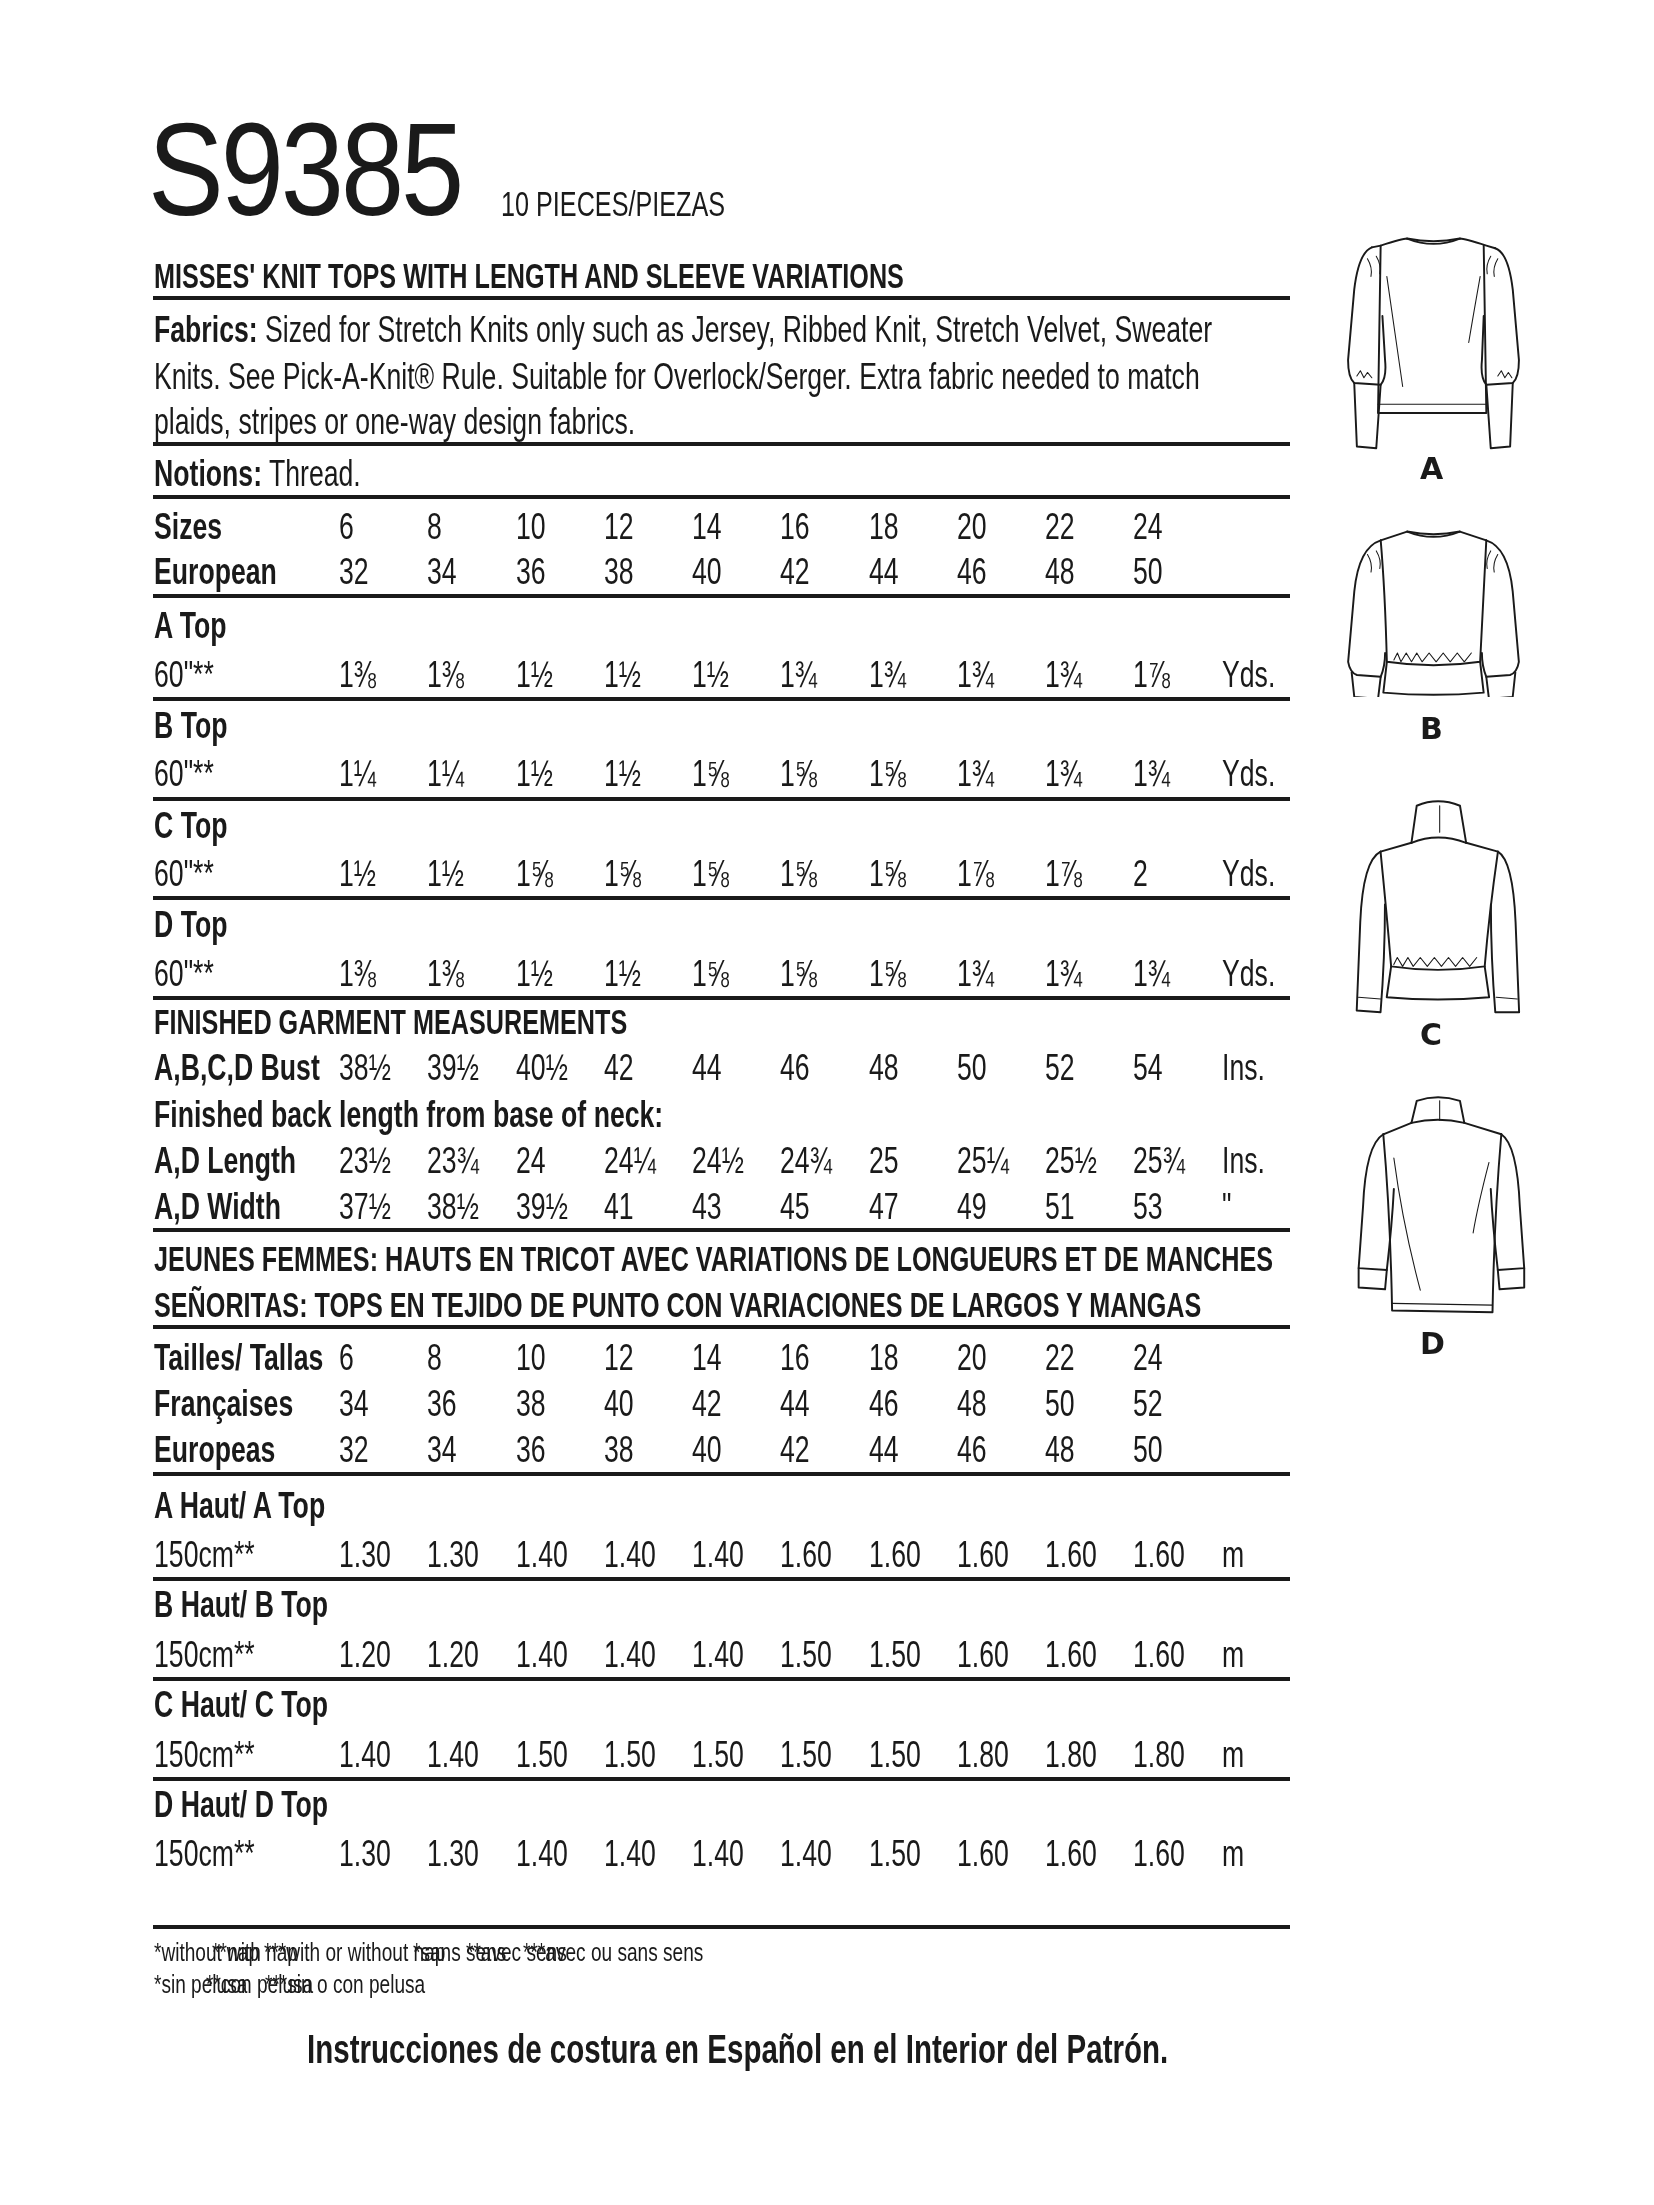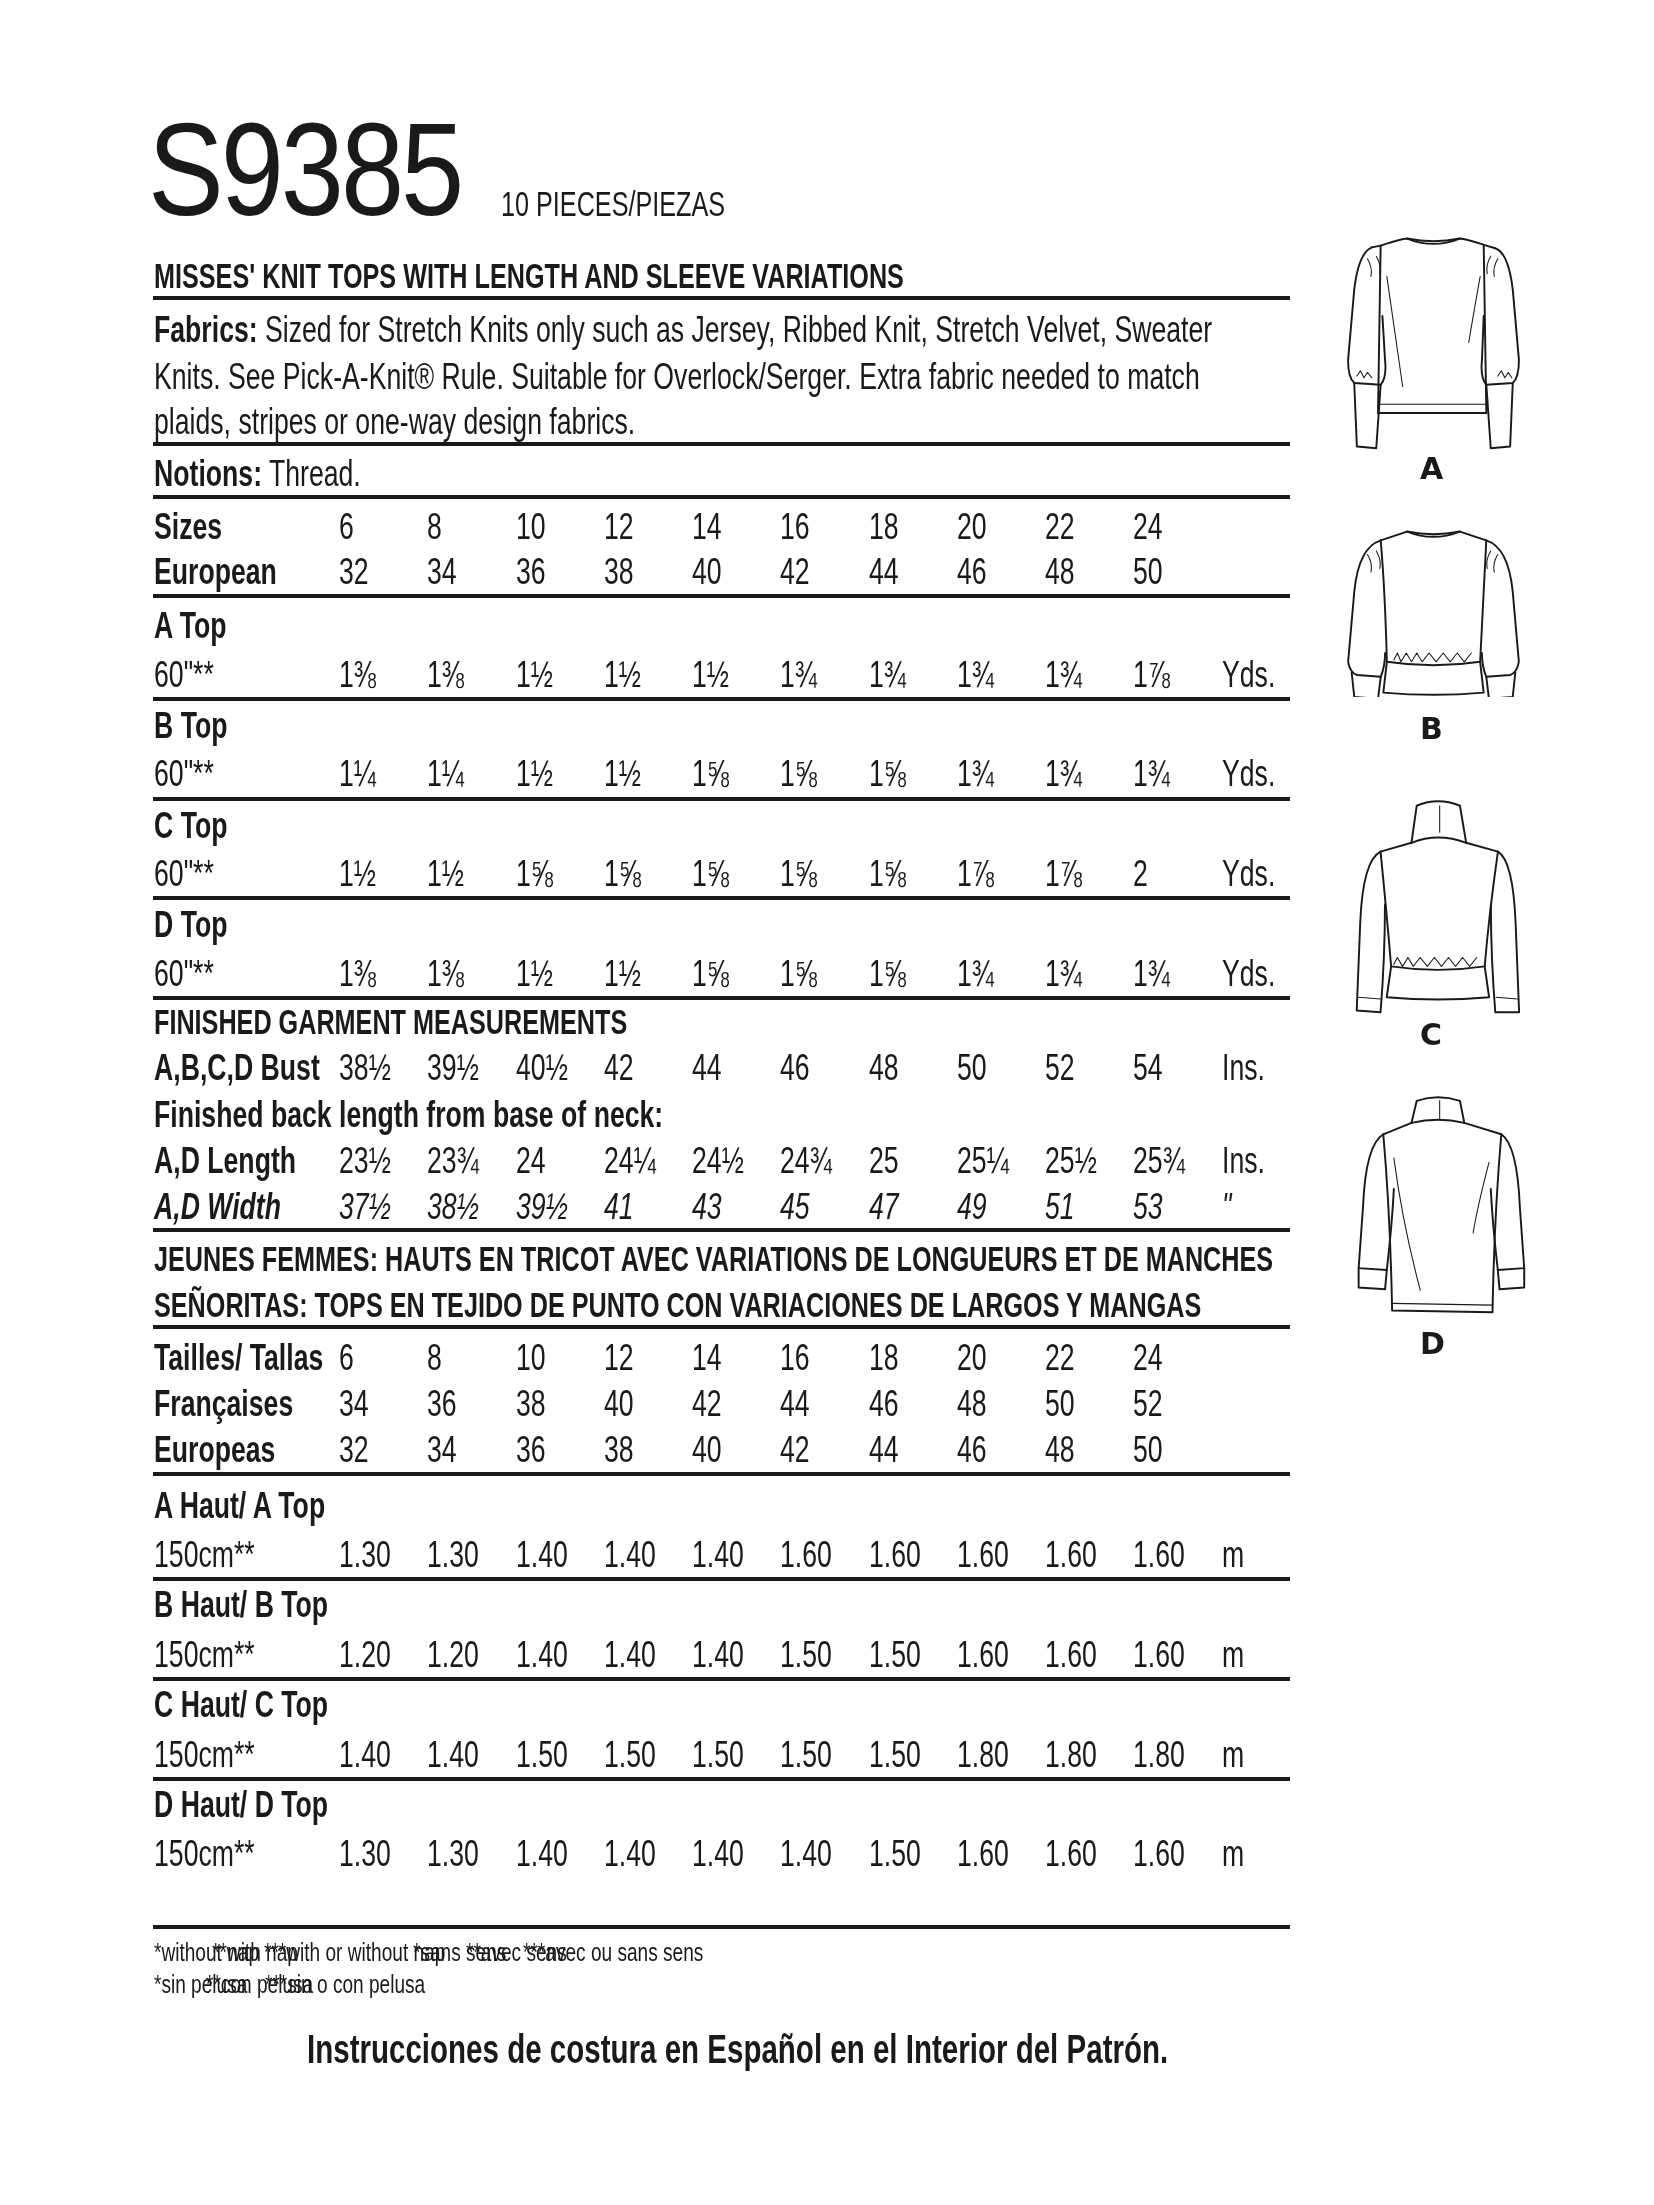--- a/index.html
+++ b/index.html
@@ -190,21 +190,21 @@
         <div class="cell" style="left: 362px;">24</div>
         <div class="cell" style="left: 450px;">24¼</div>
         <div class="cell" style="left: 538px;">24½</div>
         <div class="cell" style="left: 626px;">24¾</div>
         <div class="cell" style="left: 715px;">25</div>
         <div class="cell" style="left: 803px;">25¼</div>
         <div class="cell" style="left: 891px;">25½</div>
         <div class="cell" style="left: 979px;">25¾</div>
         <div class="unit" style="left: 1068px;">Ins.</div>
       </div>
-      <div class="row" style="top: 1186px; font-style: italic;">
+      <div class="row" style="top: 1186px;">
         <div class="lab b">A,D Width</div>
         <div class="cell" style="left: 185px;">37½</div>
         <div class="cell" style="left: 273px;">38½</div>
         <div class="cell" style="left: 362px;">39½</div>
         <div class="cell" style="left: 450px;">41</div>
         <div class="cell" style="left: 538px;">43</div>
         <div class="cell" style="left: 626px;">45</div>
         <div class="cell" style="left: 715px;">47</div>
         <div class="cell" style="left: 803px;">49</div>
         <div class="cell" style="left: 891px;">51</div>

